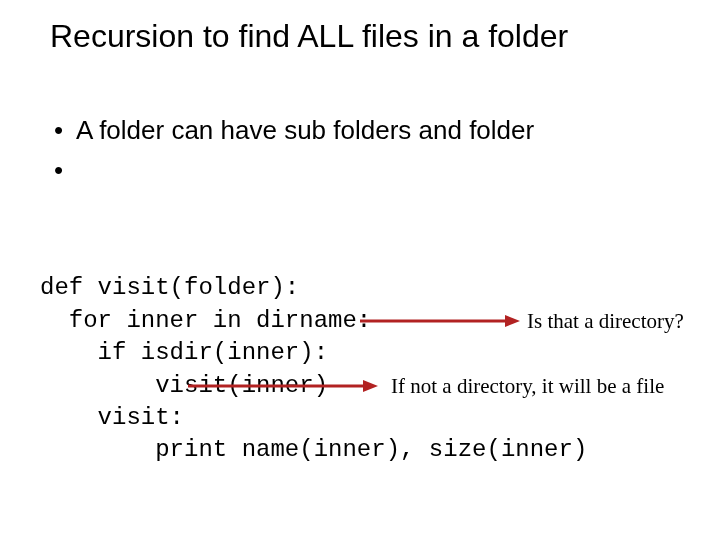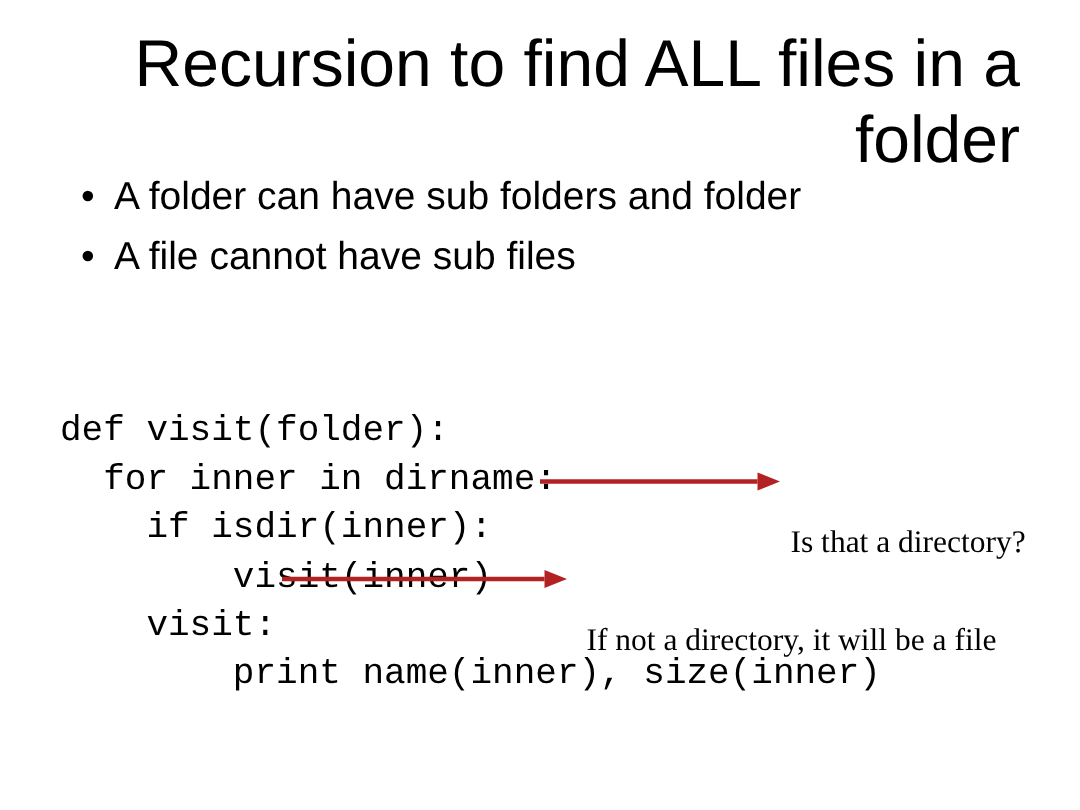--- a/index.html
+++ b/index.html
@@ -15,23 +15,22 @@
     position: relative;
     width: 720px;
     height: 540px;
     box-sizing: border-box;
   }
   .title {
     position: absolute;
     top: 18px;
     left: 50px;
     right: 40px;
-    font-size: 44px;
+    font-size: 32px;
     line-height: 1.15;
-    text-align: right;
   }
   .bullets {
     position: absolute;
     top: 110px;
     left: 54px;
     right: 40px;
     font-size: 26px;
     line-height: 1.55;
   }
   .bullet {
@@ -48,42 +47,40 @@
     left: 40px;
     font-family: "Courier New", Courier, monospace;
     font-size: 24px;
     line-height: 1.35;
     white-space: pre;
   }
   .anno {
     position: absolute;
     font-family: "Times New Roman", Times, serif;
     font-size: 21px;
-    margin-top: 40px;
   }
   .arrow-svg {
     position: absolute;
     overflow: visible;
   }
 </style>
 </head>
 <body>
 
 <div class="slide">
 
   <div class="title">Recursion to find ALL files in a folder</div>
 
   <div class="bullets">
     <div class="bullet">
       <span class="dot">•</span>
       <span>A folder can have sub folders and folder</span>
     </div>
     <div class="bullet">
       <span class="dot">•</span>
-      <span>A file cannot have sub files</span>
     </div>
   </div>
 
   <div class="code">
 <span>def visit(folder):</span>
 <span>  for inner in dirname:</span>
 <span>    if isdir(inner):</span>
 <span>        visit(inner)</span>
 <span>    visit:</span>
 <span>        print name(inner), size(inner)</span>

